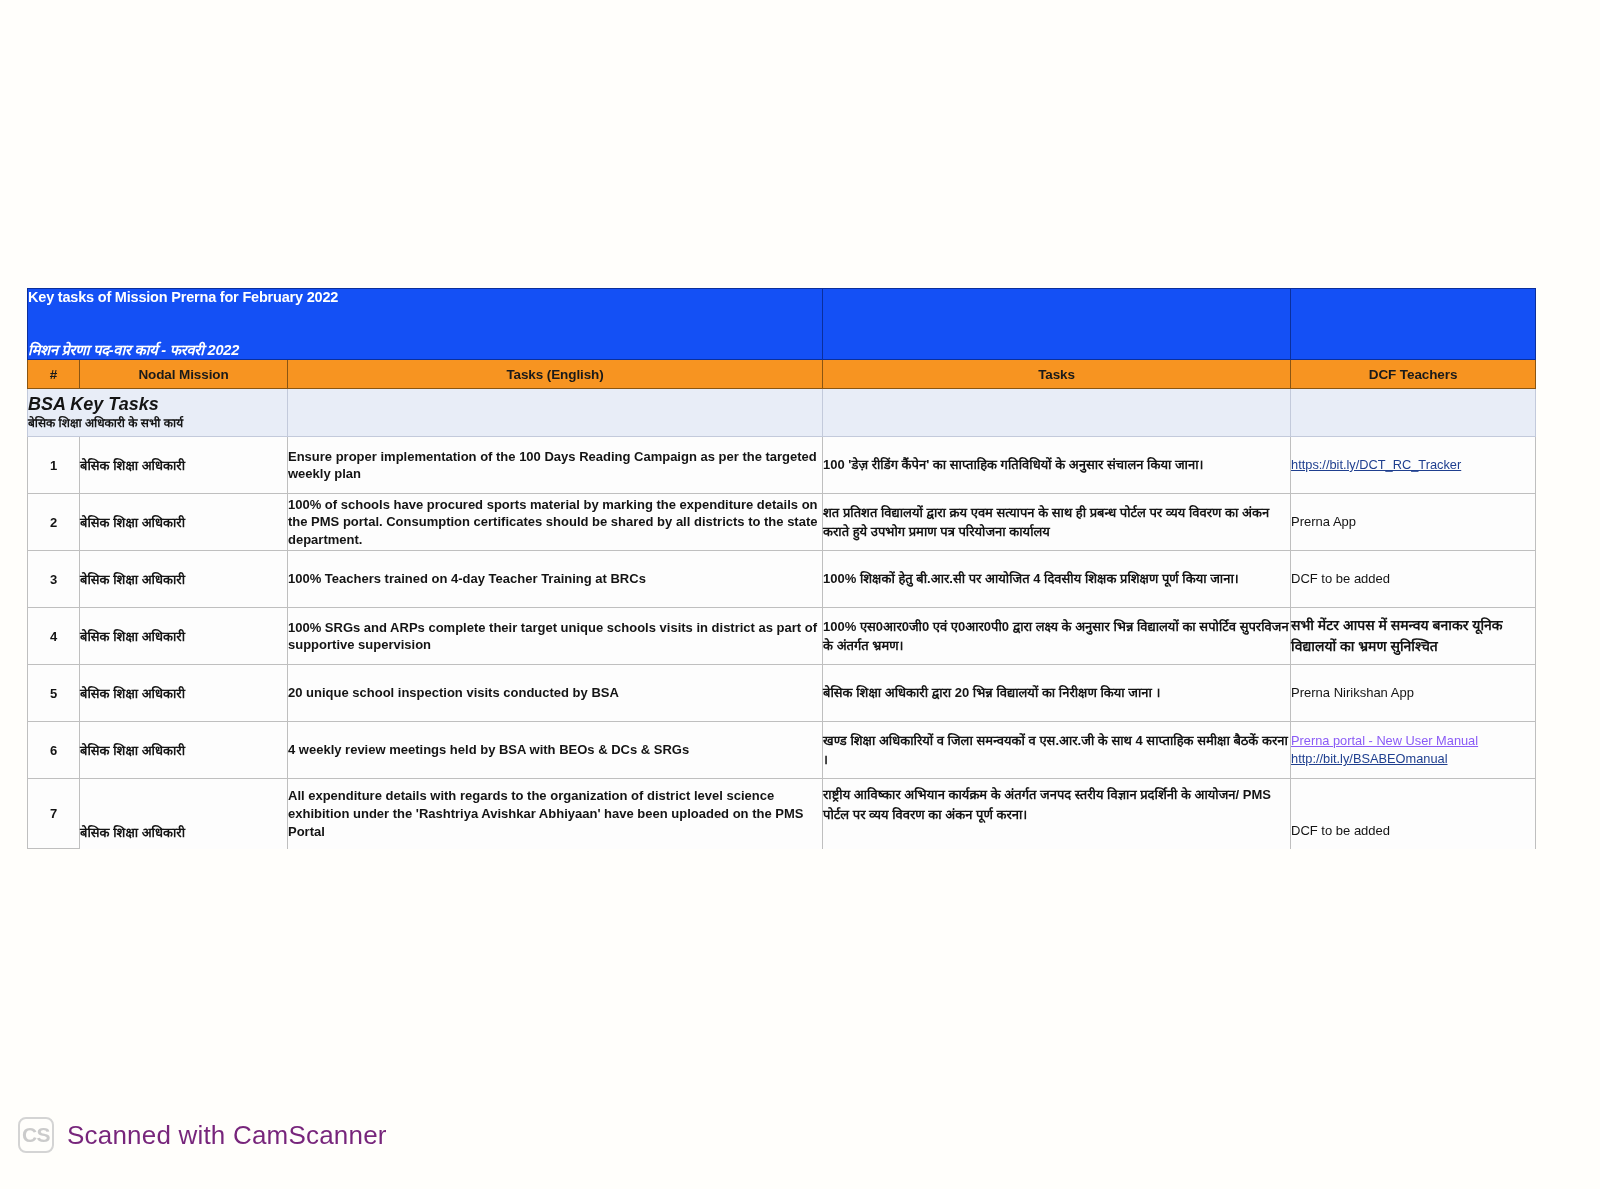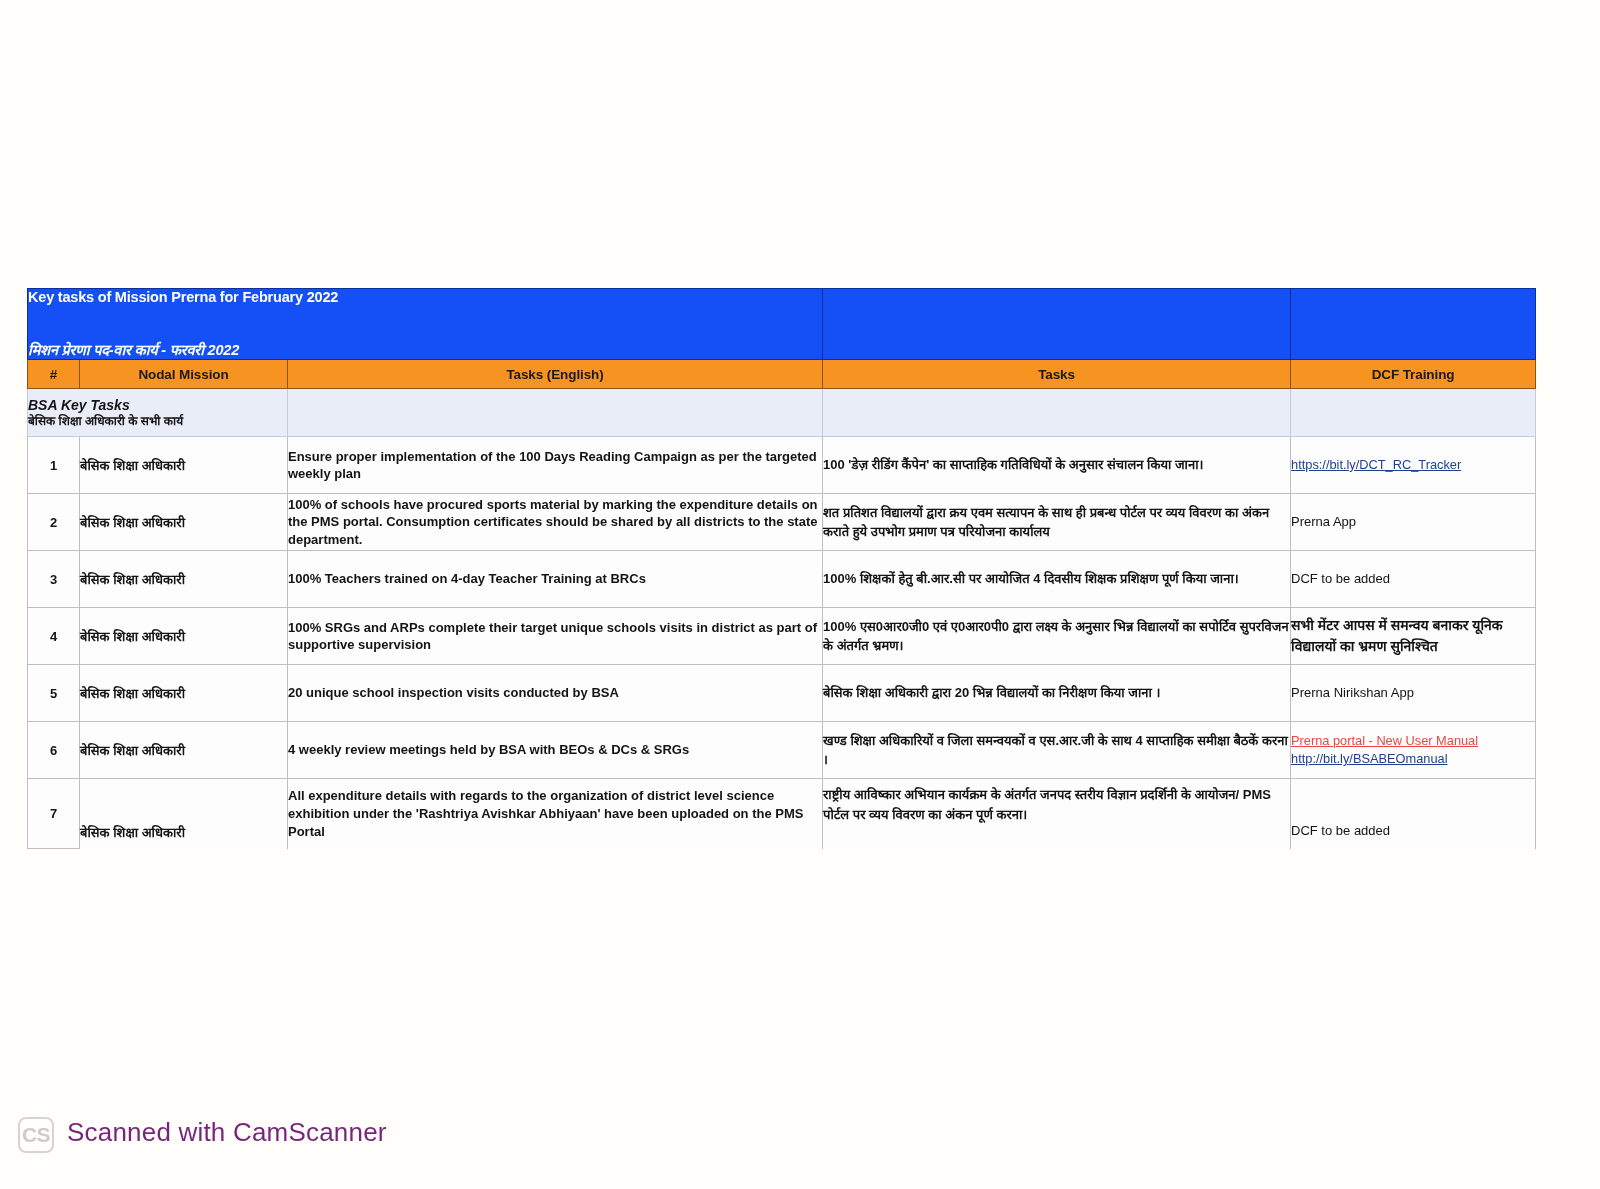--- a/index.html
+++ b/index.html
@@ -91,21 +91,21 @@
   tr.section-row td {
     background: #e8edf7;
     border: 1px solid #c3cadb;
     height: 48px;
     vertical-align: middle;
   }
   td.section-label {
     padding: 3px 0 3px 7px;
   }
   .sect-line1 {
-    font-size: 14px;
+    font-size: 18px;
     font-weight: bold;
     font-style: italic;
     color: #141414;
     line-height: 1.2;
   }
   .sect-line2 {
     font-size: 12px;
     font-weight: bold;
     color: #141414;
     line-height: 1.25;
@@ -161,40 +161,40 @@
     line-height: 1.5;
     margin-left: 27px;
   }
   td.cell-dcf .link {
     color: #1f3f8f;
     text-decoration: underline;
     display: block;
     font-size: 12.8px;
   }
   td.cell-dcf .link.dark {
-    color: #ef4444;
+    color: #8b5cf6;
   }
   td.cell-dcf .plain {
     display: block;
   }
 
   
   tr.data-row.last td.cell-num { border-bottom: 1px solid #bfbfbf; }
   tr.data-row.last td.cell-nodal,
   tr.data-row.last td.cell-taskeng,
   tr.data-row.last td.cell-taskhin,
   tr.data-row.last td.cell-dcf { border-bottom: none; }
 
   
   #watermark {
     position: absolute;
     left: 18px;
     top: 1117px;
     display: flex;
-    align-items: flex-start;
+    align-items: center;
     gap: 13px;
     opacity: 0.95;
   }
   #cs-badge {
     width: 36px;
     height: 36px;
     border: 2.5px solid #d2d2d2;
     border-radius: 8px;
     color: #c9c9c9;
     font-size: 21px;
@@ -235,21 +235,21 @@
           </td>
           <td></td>
           <td></td>
         </tr>
 
         <tr class="colhead-row">
           <td>#</td>
           <td>Nodal Mission</td>
           <td>Tasks (English)</td>
           <td>Tasks</td>
-          <td>DCF Training</td>
+          <td>DCF Teachers</td>
         </tr>
 
         <tr class="section-row">
           <td class="section-label" colspan="2">
             <div class="sect-line1">BSA Key Tasks</div>
             <div class="sect-line2">बेसिक शिक्षा अधिकारी के सभी  कार्य</div>
           </td>
           <td></td>
           <td></td>
           <td></td>

